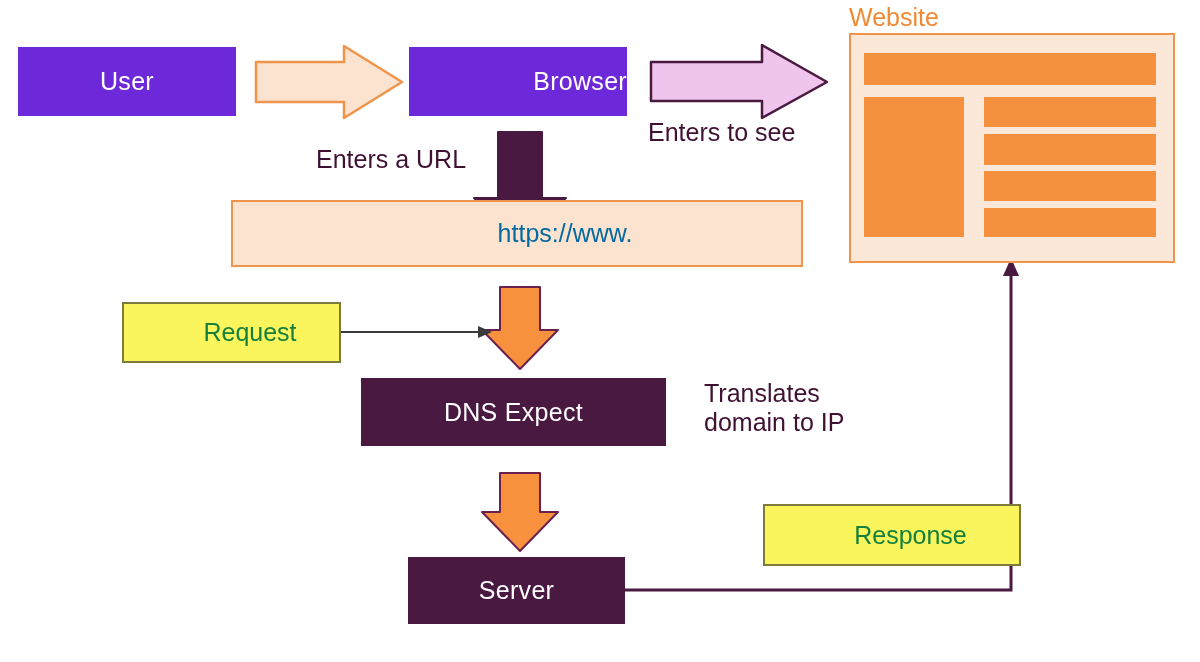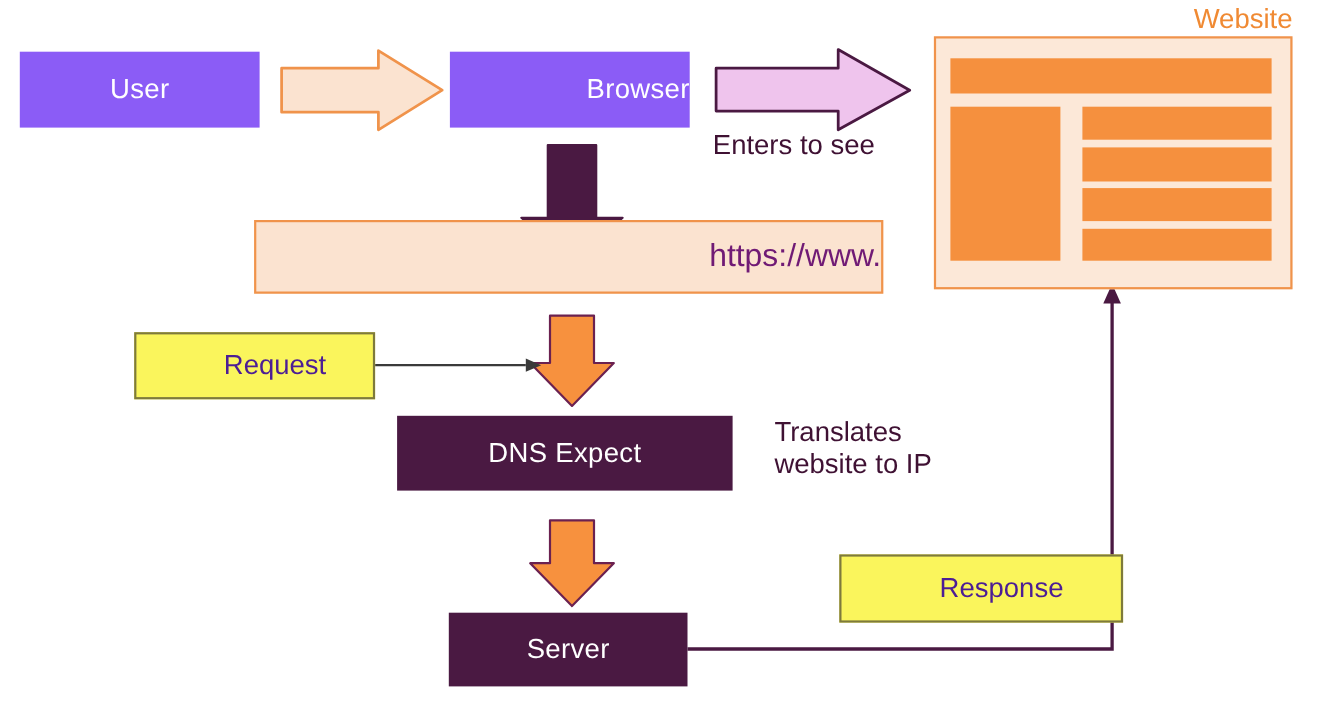--- a/index.html
+++ b/index.html
@@ -20,62 +20,62 @@
   .node {
     position: absolute;
     box-sizing: border-box;
     display: flex;
     align-items: center;
     justify-content: center;
     text-align: center;
   }
   
   .box-orange {
-    background: #8b5cf6;
+    background: #6d28d9;
     color: #FFFFFF;
     font-size: 25px;
     letter-spacing: 0.3px;
   }
   
   .box-purple {
     background: #4A1942;
     color: #FFFFFF;
     font-size: 25px;
     letter-spacing: 0.3px;
   }
   
   .box-yellow {
     background: #FAF55C;
     border: 2px solid #7E7A3C;
-    color: #4c1d95;
+    color: #15803d;
     font-size: 25px;
     padding-left: 37px;
   }
   
   .urlbar {
     background: #FBE3D0;
     border: 2px solid #F0934B;
-    justify-content: flex-end;
+    justify-content: center;
     padding-left: 96px;
-    color: #701a75;
-    font-size: 29px;
+    color: #0369a1;
+    font-size: 25px;
   }
   
   .caption {
     position: absolute;
     color: #3F1133;
     font-size: 25px;
     line-height: 1.16;
     white-space: pre-line;
   }
   .caption-orange {
     position: absolute;
     color: #F08A33;
     font-size: 25px;
-    text-align: right;
+    text-align: left;
   }
   
   .website-frame {
     position: absolute;
     box-sizing: border-box;
     background: #FCE8D8;
     border: 2px solid #F0934B;
   }
   .wb-bar {
     position: absolute;
@@ -136,25 +136,26 @@
   </div>
 
   <div class="node box-purple" style="left:408px; top:557px; width:217px; height:67px;">
     <span>Server</span>
   </div>
 
   <div class="node box-yellow" style="left:763px; top:504px; width:258px; height:62px;">
     <span>Response</span>
   </div>
 
+  <div class="caption" style="left:316px; top:145px;">Enters a URL</div>
 
   <div class="caption" style="left:648px; top:118px;">Enters to see</div>
 
   <div class="caption" style="left:704px; top:379px;">Translates
-website to IP</div>
+domain to IP</div>
 
 
   <div class="caption-orange" style="left:849px; top:3px; width:326px;">Website</div>
 
   <div class="website-frame" style="left:849px; top:33px; width:326px; height:230px;">
     <div class="wb-bar" style="left:13px; top:18px; width:292px; height:32px;"></div>
     <div class="wb-bar" style="left:13px; top:62px; width:100px; height:140px;"></div>
     <div class="wb-bar" style="left:133px; top:62px; width:172px; height:30px;"></div>
     <div class="wb-bar" style="left:133px; top:99px; width:172px; height:31px;"></div>
     <div class="wb-bar" style="left:133px; top:136px; width:172px; height:30px;"></div>

